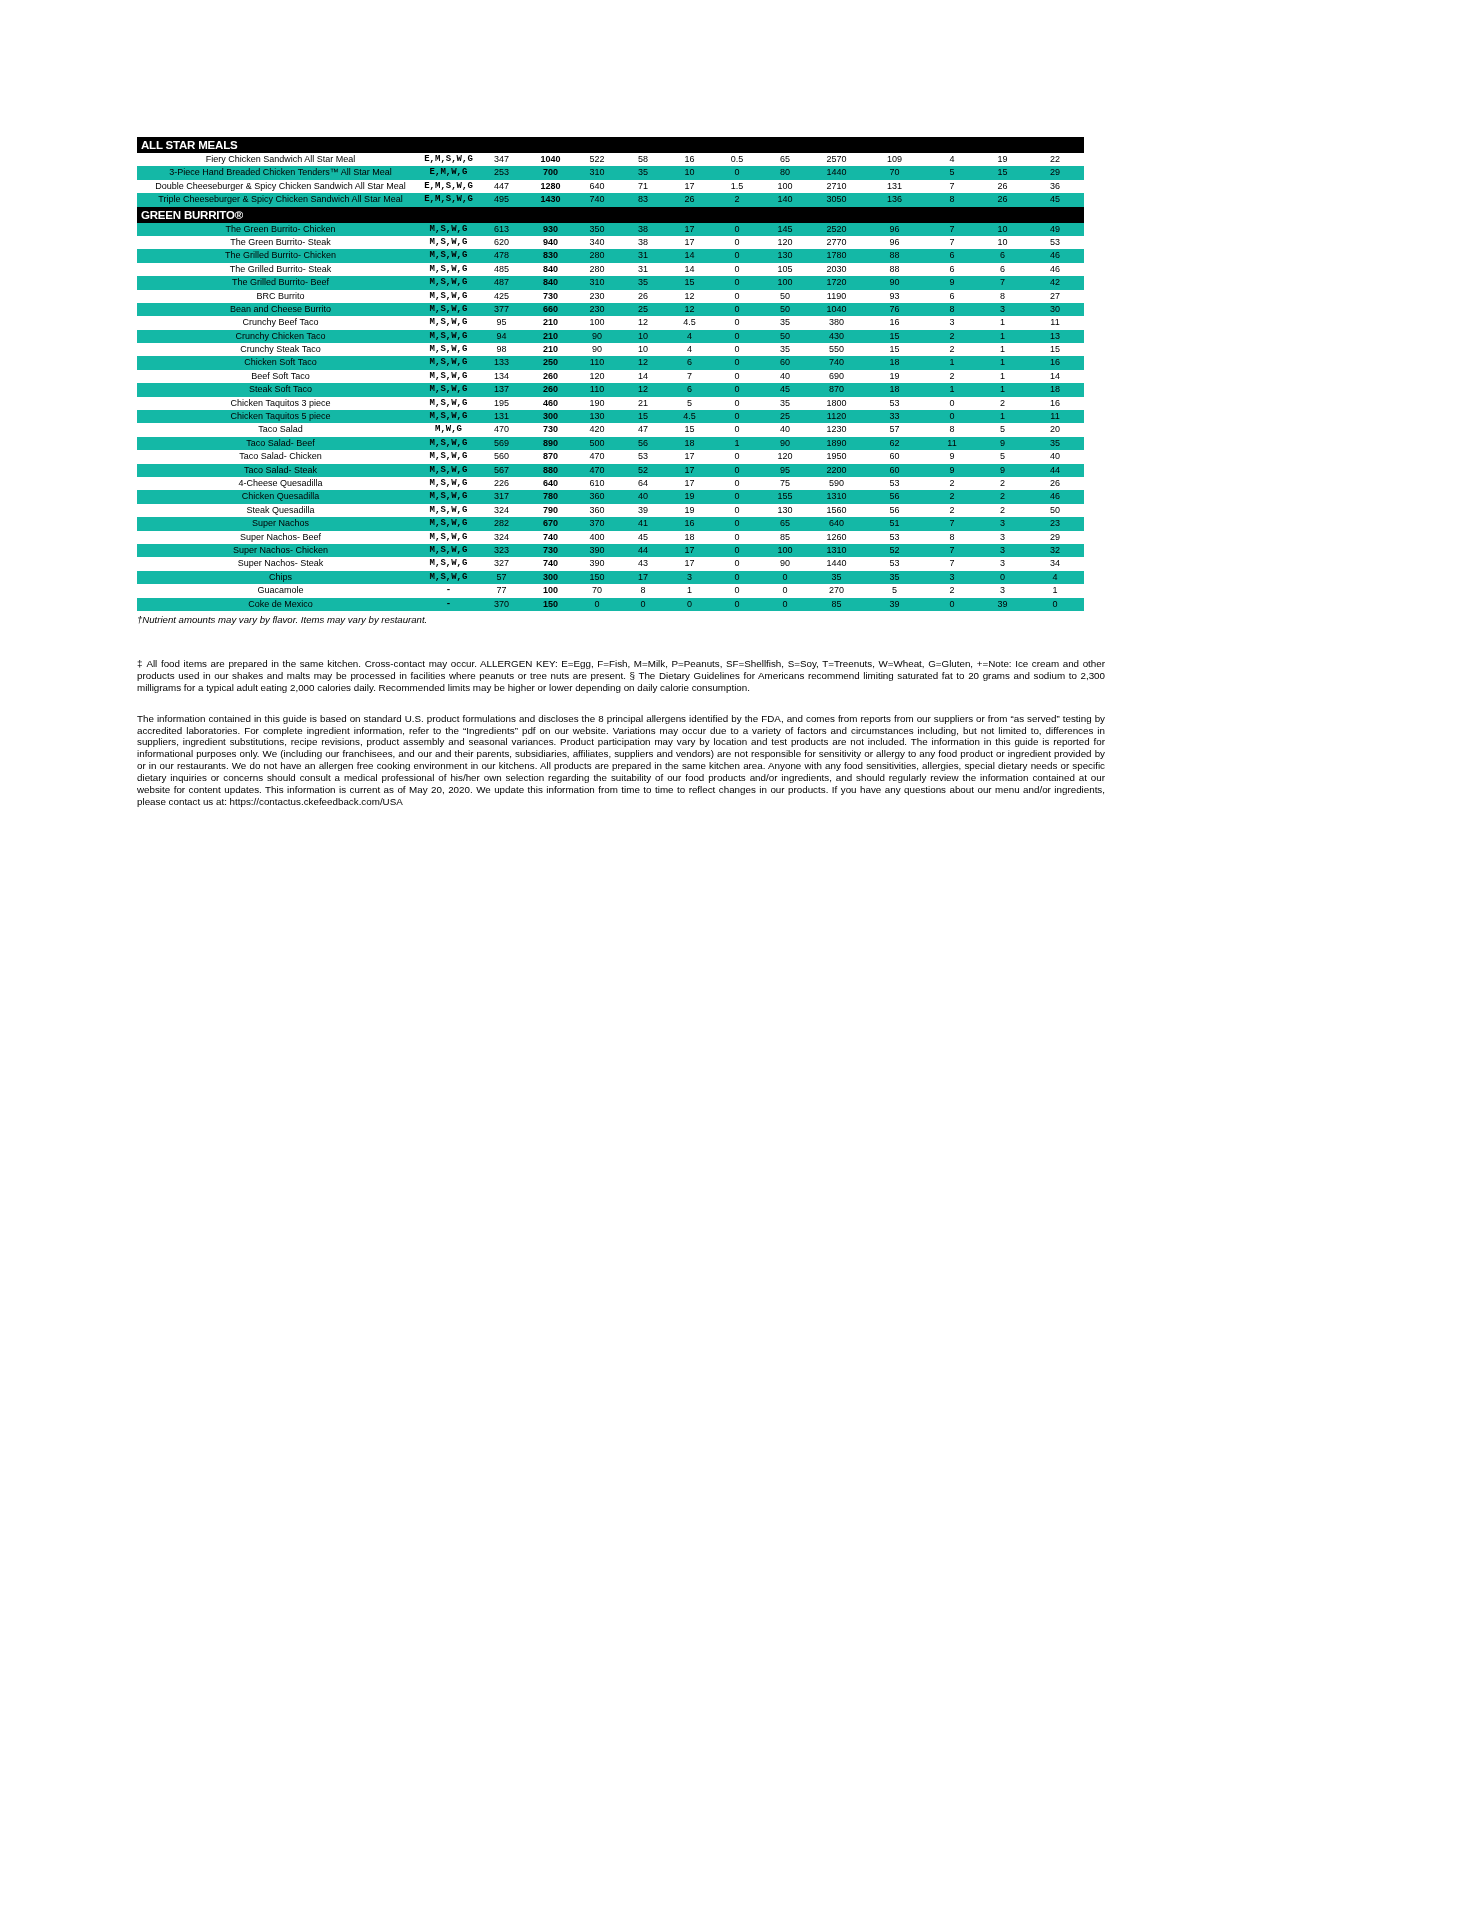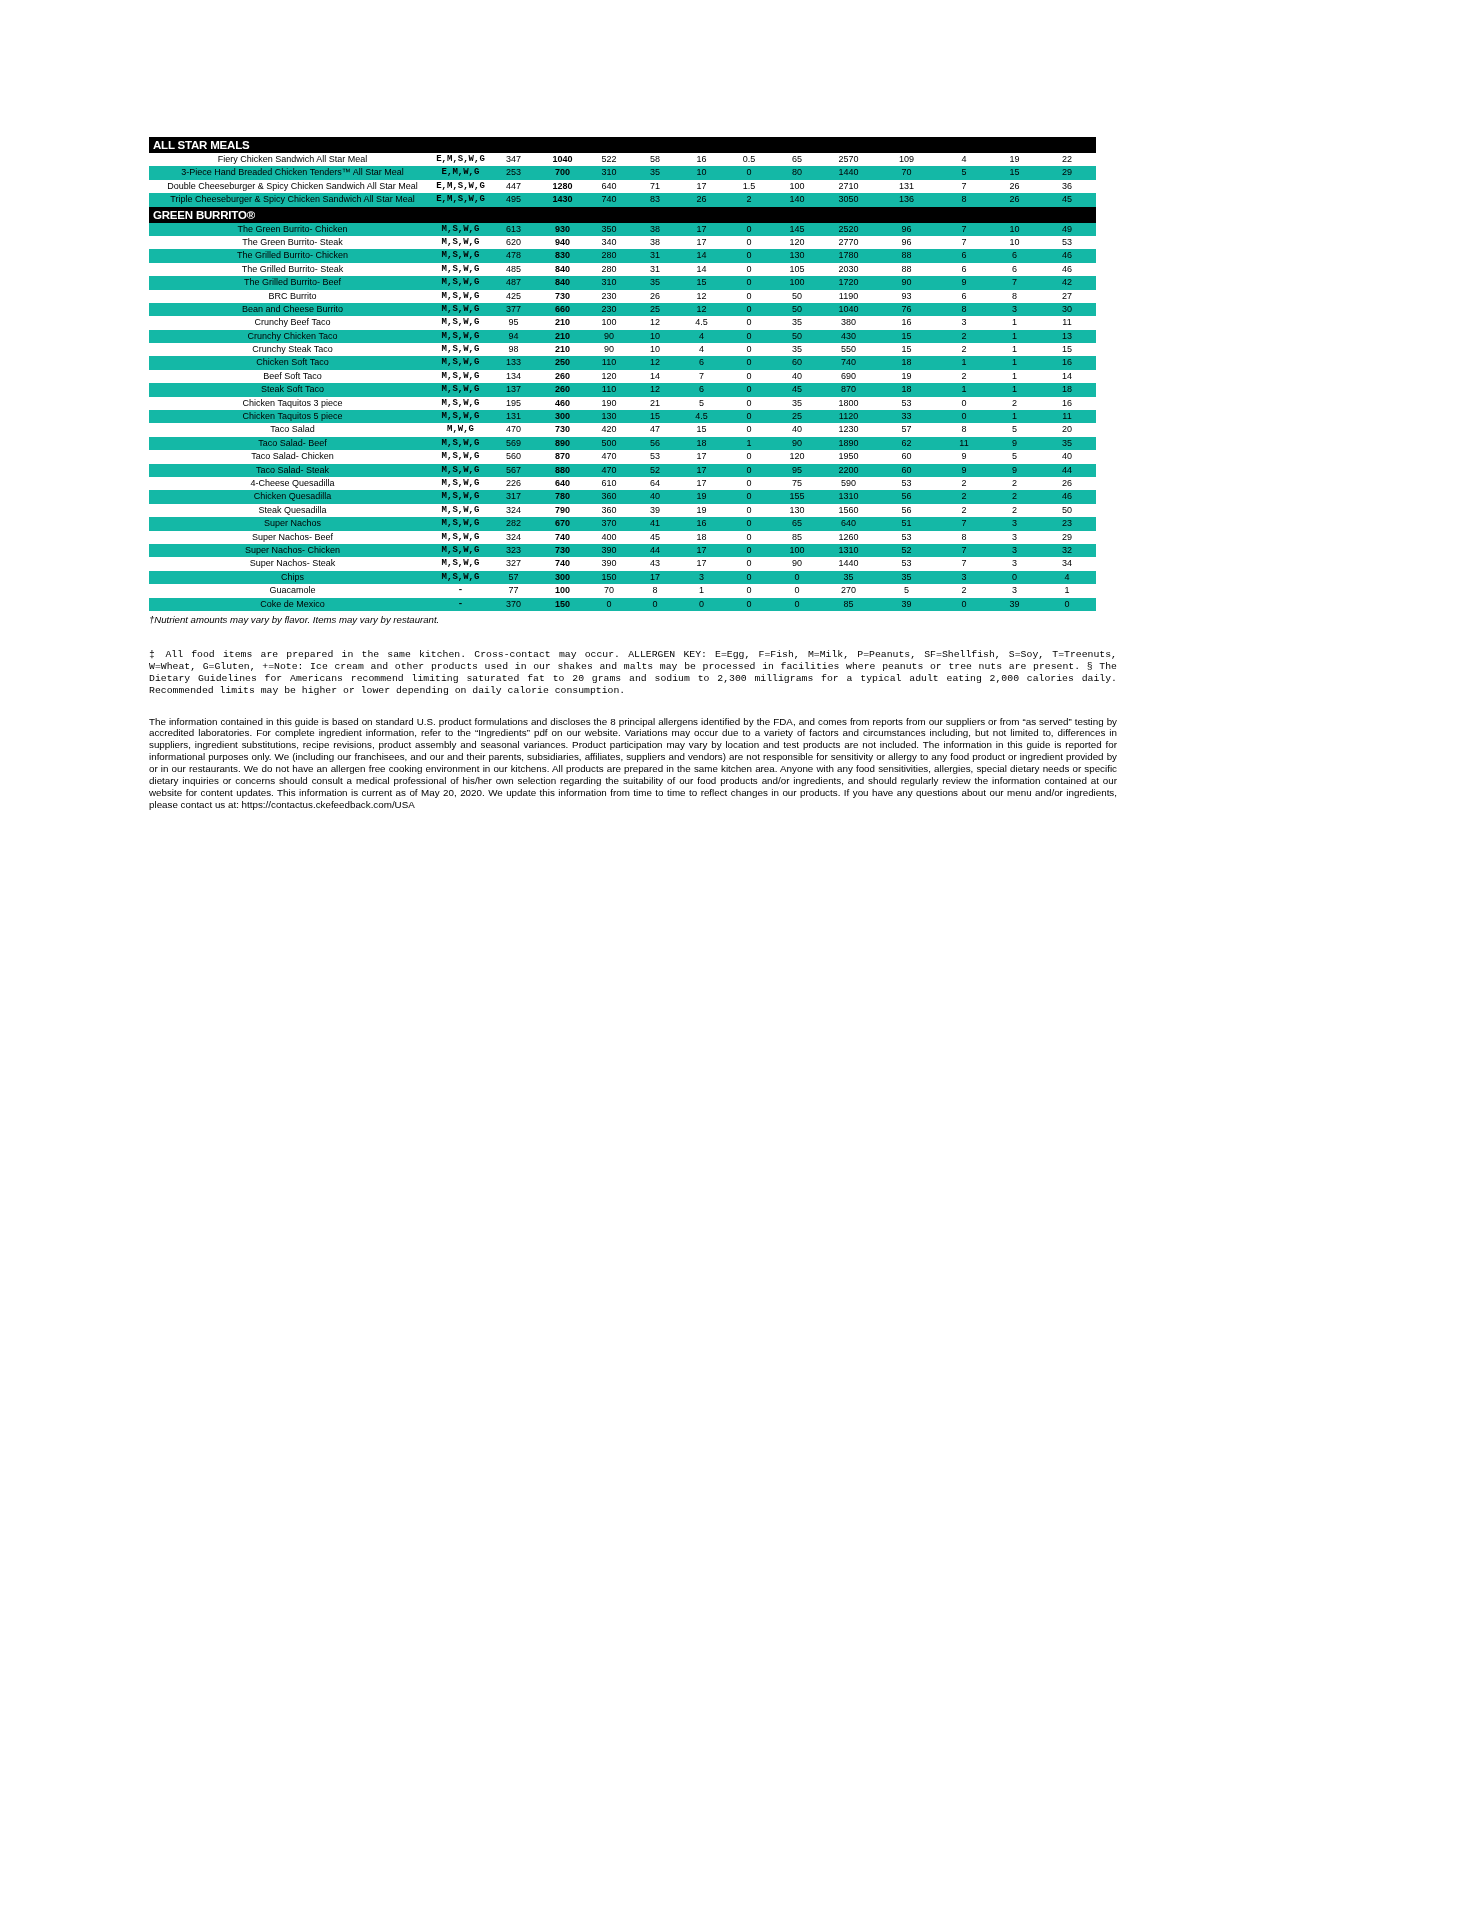--- a/index.html
+++ b/index.html
@@ -4,21 +4,21 @@
 <style>
   * { margin:0; padding:0; box-sizing:border-box; }
   html, body { background:#ffffff; }
   body {
     width:1484px; height:1920px;
     font-family:"Liberation Sans", sans-serif;
     color:#000;
     position:relative;
   }
   .page { position:relative; width:1484px; height:1920px; background:#fff; overflow:hidden; }
-  .content { position:absolute; left:149px; top:137px; width:947px; }
+  .content { position:absolute; left:137px; top:137px; width:947px; }
   .section-header {
     background:#000; color:#fff;
     font-weight:bold; font-size:11.5px; line-height:16px; height:16px;
     padding-left:4px; letter-spacing:-0.2px;
   }
   .nrow {
     display:grid;
     grid-template-columns:284px 55px 51px 47px 46px 46px 47px 48px 48px 55px 61px 54px 47px 58px;
     font-size:9px; line-height:13.4px; height:13.4px;
     background:#fff;
@@ -26,21 +26,21 @@
   .nrow.shaded { background:#14b8a6; }
   .cell { text-align:center; white-space:nowrap; overflow:hidden; }
   .cell.name { text-align:center; padding-left:3px; }
   .cell.allergen { font-weight:bold;font-family:Liberation Mono, monospace; }
   .cell.cal { font-weight:bold; }
   .footnote { font-size:9.6px; line-height:12px; margin-top:3px;font-style:italic; }
   .para {
     font-size:9.8px; line-height:11.9px;
     width:968px; text-align:justify;
   }
-  .para.allergen-key { margin-top:23px;font-family:Liberation Mono, monospace; }
+  .para.allergen-key { margin-top:32px; }
   .para.disclaimer { margin-top:19px; }
   .copyright {
     font-size:9.8px; line-height:12.2px;
     width:968px; margin-top:42px; text-align:center;
   }
 </style>
 </head>
 <body>
 
 <div class="page">

